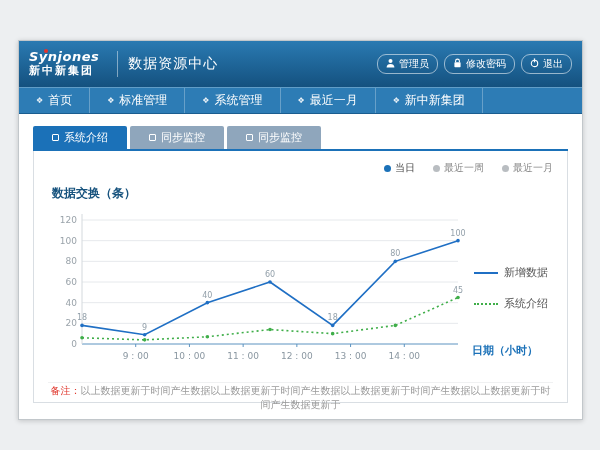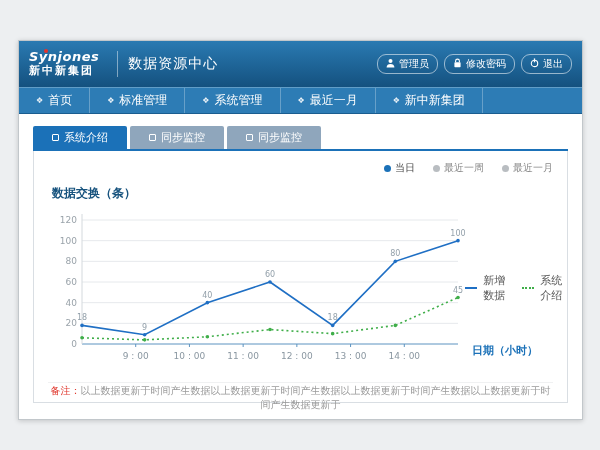--- a/index.html
+++ b/index.html
@@ -58,21 +58,21 @@
     padding:10px 14px 8px; height:252px; position:relative;
   }
   .legend-row { display:flex; justify-content:flex-end; gap:18px; font-size:10px; color:#8a8a8a; }
   .legend-item { display:flex; align-items:center; gap:4px; cursor:pointer; }
   .legend-dot { width:7px; height:7px; border-radius:50%; background:#b9bdc1; }
   .legend-item.active { color:#444;justify-content:flex-end; }
   .legend-item.active .legend-dot { background:#1b71b8; }
   .ylabel { font-size:12px; font-weight:bold; color:#17537e; margin:10px 0 2px 4px; }
   .chart-row { display:flex; align-items:stretch; }
   .chart-svg { flex:0 0 auto; }
-  .chart-right { position:relative; width:86px; display:flex; flex-direction:row; justify-content:center; gap:16px; padding-left:6px; }
+  .chart-right { position:relative; width:86px; display:flex; flex-direction:column; justify-content:center; gap:16px; padding-left:6px; }
   .series-item { display:flex; align-items:center; gap:6px; font-size:11px; color:#555; }
   .line-sample { width:24px; height:0; border-top:2px solid #1f6fc4; }
   .line-sample.dotted { border-top:2px dotted #3fae49; }
   .xlabel { position:absolute; bottom:14px; left:4px; font-size:11px; font-weight:bold; color:#1b71b8; white-space:nowrap; }
   .note { margin-top:10px; padding-top:1px; border-top:1px solid #f0f1f2; font-size:10px; text-align:center; }
   .note-prefix { color:#e0392f; }
   .note-text { color:#9a9a9a; }
 </style>
 </head>
 <body>

